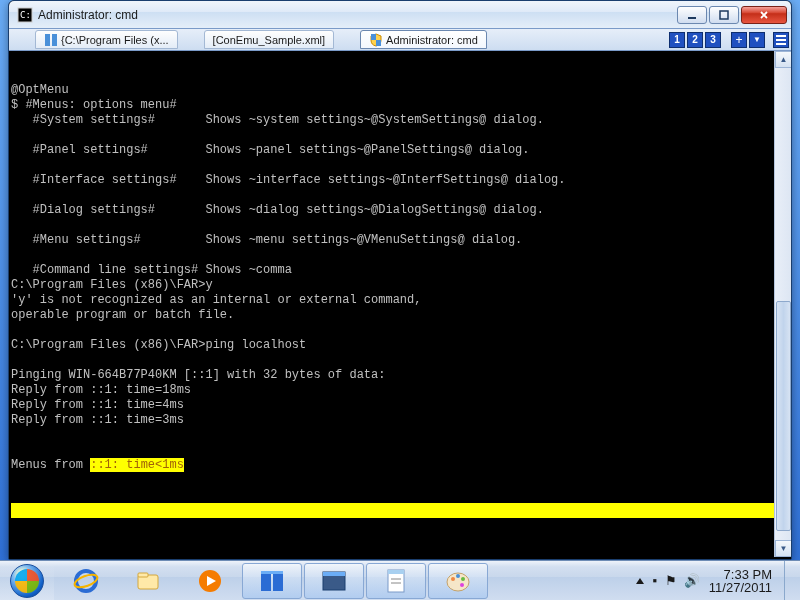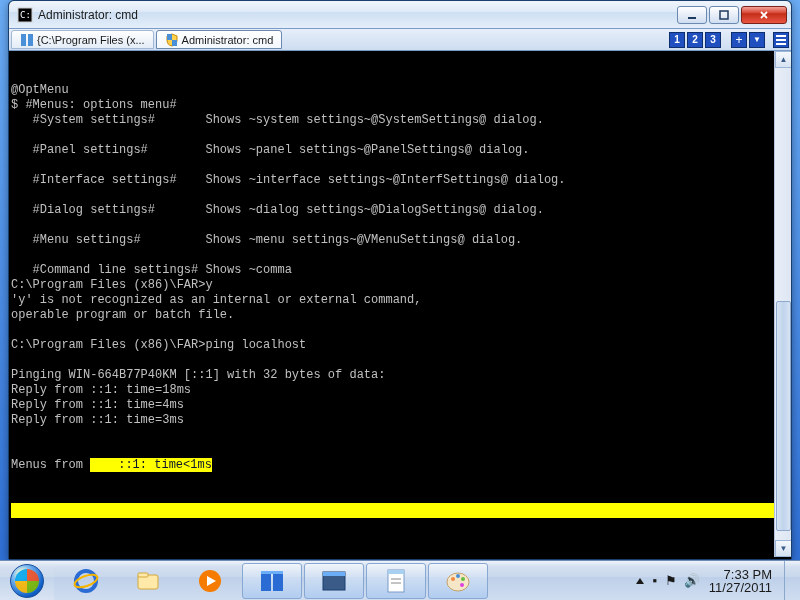--- a/index.html
+++ b/index.html
@@ -5,31 +5,31 @@
 * { margin: 0; padding: 0; box-sizing: border-box; }
 body { font-family: "Segoe UI", Tahoma, sans-serif; width: 800px; height: 600px; overflow: hidden; background: linear-gradient(180deg, #6badf6 0%, #2b6cd4 100%); position: relative; }
 .window { position: absolute; top: 0; left: 8px; width: 784px; height: 560px; background: #000; border: 1px solid #1a3e6e; border-radius: 6px 6px 2px 2px; box-shadow: 0 2px 10px rgba(0,0,0,.4); overflow: hidden; }
 .titlebar { height: 28px; background: linear-gradient(180deg, #f0f5fb 0%, #dfeaf8 40%, #cddff3 41%, #e4eef9 100%); display: flex; align-items: center; padding: 0 4px 0 8px; border-bottom: 1px solid #7a9ac8; }
 .titlebar .icon { width: 16px; height: 16px; margin-right: 5px; }
 .titlebar .title { flex: 1; font-size: 12px; color: #1a1a1a; }
 .winbtns { display: flex; gap: 2px; }
 .winbtn { width: 30px; height: 18px; border-radius: 3px; background: linear-gradient(180deg, #fefefe, #d0ddf0); border: 1px solid #6b88b0; display: flex; align-items: center; justify-content: center; font-size: 10px; color: #1e3a5f; }
 .winbtn.close { width: 46px; background: linear-gradient(180deg, #f5a29b, #d43f2a 40%, #c32e19 41%, #e85540); border-color: #7a2218; color: #fff; font-weight: bold; }
 .tabbar { height: 22px; background: linear-gradient(180deg, #e6eef9 0%, #cdddf1 100%); display: flex; align-items: center; padding: 0 2px; border-bottom: 1px solid #7a9ac8; }
-.tab { height: 19px; padding: 2px 8px; font-size: 11px; color: #1a1a1a; background: linear-gradient(180deg, #fefefe, #e3ecf7); border: 1px solid #a3b8d4; border-radius: 3px 3px 0 0; margin-right: 2px; display: flex; align-items: center; gap: 3px; white-space: nowrap; max-width: 160px; overflow: hidden; cursor: pointer; }
+.tab { height: 19px; padding: 2px 8px; font-size: 11px; color: #1a1a1a; background: linear-gradient(180deg, #fefefe, #e3ecf7); border: 1px solid #a3b8d4; border-radius: 3px 3px 0 0; margin-right: 2px; display: flex; align-items: center; gap: 3px; white-space: nowrap; max-width: 160px; overflow: hidden; cursor: pointer; margin-left: 24px; }
 .tab.active { background: linear-gradient(180deg, #fff, #f2f7fd); border-color: #6b88b0; font-weight: 400; }
 .tab .tabicon { width: 14px; height: 14px; display: inline-flex; align-items: center; justify-content: center; font-size: 10px; }
 .tabbar-right { margin-left: auto; display: flex; align-items: center; gap: 2px; }
 .numbtn { width: 16px; height: 16px; background: #2050c0; color: #fff; font-size: 10px; font-weight: bold; display: flex; align-items: center; justify-content: center; border: 1px solid #0e2e70; }
 .plusbtn { width: 16px; height: 16px; background: #2050c0; color: #fff; font-size: 12px; display: flex; align-items: center; justify-content: center; border: 1px solid #0e2e70; }
 .menubtn { width: 16px; height: 16px; background: #2050c0; border: 1px solid #0e2e70; display: flex; flex-direction: column; justify-content: center; gap: 2px; padding: 2px; }
 .menubtn span { height: 2px; background: #fff; }
 .terminal { position: relative; height: 525px; background: #000; color: #c0c0c0; font-family: "Consolas", "Courier New", monospace; font-size: 12px; line-height: 15px; white-space: pre; padding: 2px 0 2px 2px; overflow: hidden; }
 .terminal .line { min-height: 15px; }
-.sel { background: #ffff00; color: #0f172a; padding-left: 28px; }
+.sel { background: #ffff00; color: #a16207; }
 .scrollbar { position: absolute; right: 0; top: 50px; bottom: 2px; width: 17px; background: linear-gradient(90deg, #e9eff8, #dde6f3); border-left: 1px solid #b5c6de; }
 .scrollbtn { width: 17px; height: 17px; background: linear-gradient(180deg, #f4f8fc, #d5e2f2); border: 1px solid #9db5d6; display: flex; align-items: center; justify-content: center; font-size: 8px; color: #3a5a88; }
 .scrollbar .thumb { position: absolute; top: 250px; left: 1px; width: 15px; height: 230px; background: linear-gradient(90deg, #d7e3f3, #c1d4ec, #d7e3f3); border: 1px solid #8ea9cc; border-radius: 2px; }
 .scrollbar .sbup { position: absolute; top: 0; }
 .scrollbar .sbdown { position: absolute; bottom: 0; }
 
 .taskbar { position: absolute; bottom: 0; left: 0; width: 800px; height: 40px; background: linear-gradient(180deg, #eef3fa 0%, #d3dff0 15%, #c9d8ec 40%, #bdd0e9 41%, #d0ddf0 100%); border-top: 1px solid #6e8cb5; display: flex; align-items: center; }
 .startbtn { width: 54px; height: 40px; display: flex; align-items: center; justify-content: center; background: linear-gradient(180deg, transparent, rgba(255,255,255,.2)); }
 .orb { width: 34px; height: 34px; border-radius: 50%; background: radial-gradient(circle at 35% 30%, #fdfefa 0%, #eef6d2 12%, #7ebaf0 30%, #1161c9 70%, #06397d 100%); border: 1px solid #1a4f9e; position: relative; }
 .orb::after { content: ""; position: absolute; inset: 4px; border-radius: 50%; background: conic-gradient(#f25022 0 90deg, #7fba00 90deg 180deg, #ffb900 180deg 270deg, #00a4ef 270deg 360deg); opacity: .9; }
@@ -76,20 +76,23 @@
 
   <div class="tabbar">
     <div class="tab">
       <span class="tabicon">
           <svg width="14" height="14">
             <rect x="1" y="1" width="5" height="12" fill="#4a90d9"></rect>
             <rect x="8" y="1" width="5" height="12" fill="#4a90d9"></rect>
           </svg>
         </span>
       <span>{C:\Program Files (x...</span>
+    </div>
+    <div class="tab">
+      <span>[ConEmu_Sample.xml]</span>
     </div>
     <div class="tab active">
       <span class="tabicon">
           <svg width="14" height="14">
             <path d="M7 1 L12 3 L12 7 Q12 12 7 13 Q2 12 2 7 L2 3 Z" fill="#ffd24d" stroke="#c98a00"></path>
             <rect x="2" y="1" width="5" height="6" fill="#4a90d9"></rect>
             <rect x="7" y="7" width="5" height="6" fill="#4a90d9"></rect>
           </svg>
         </span>
       <span>Administrator: cmd</span>

